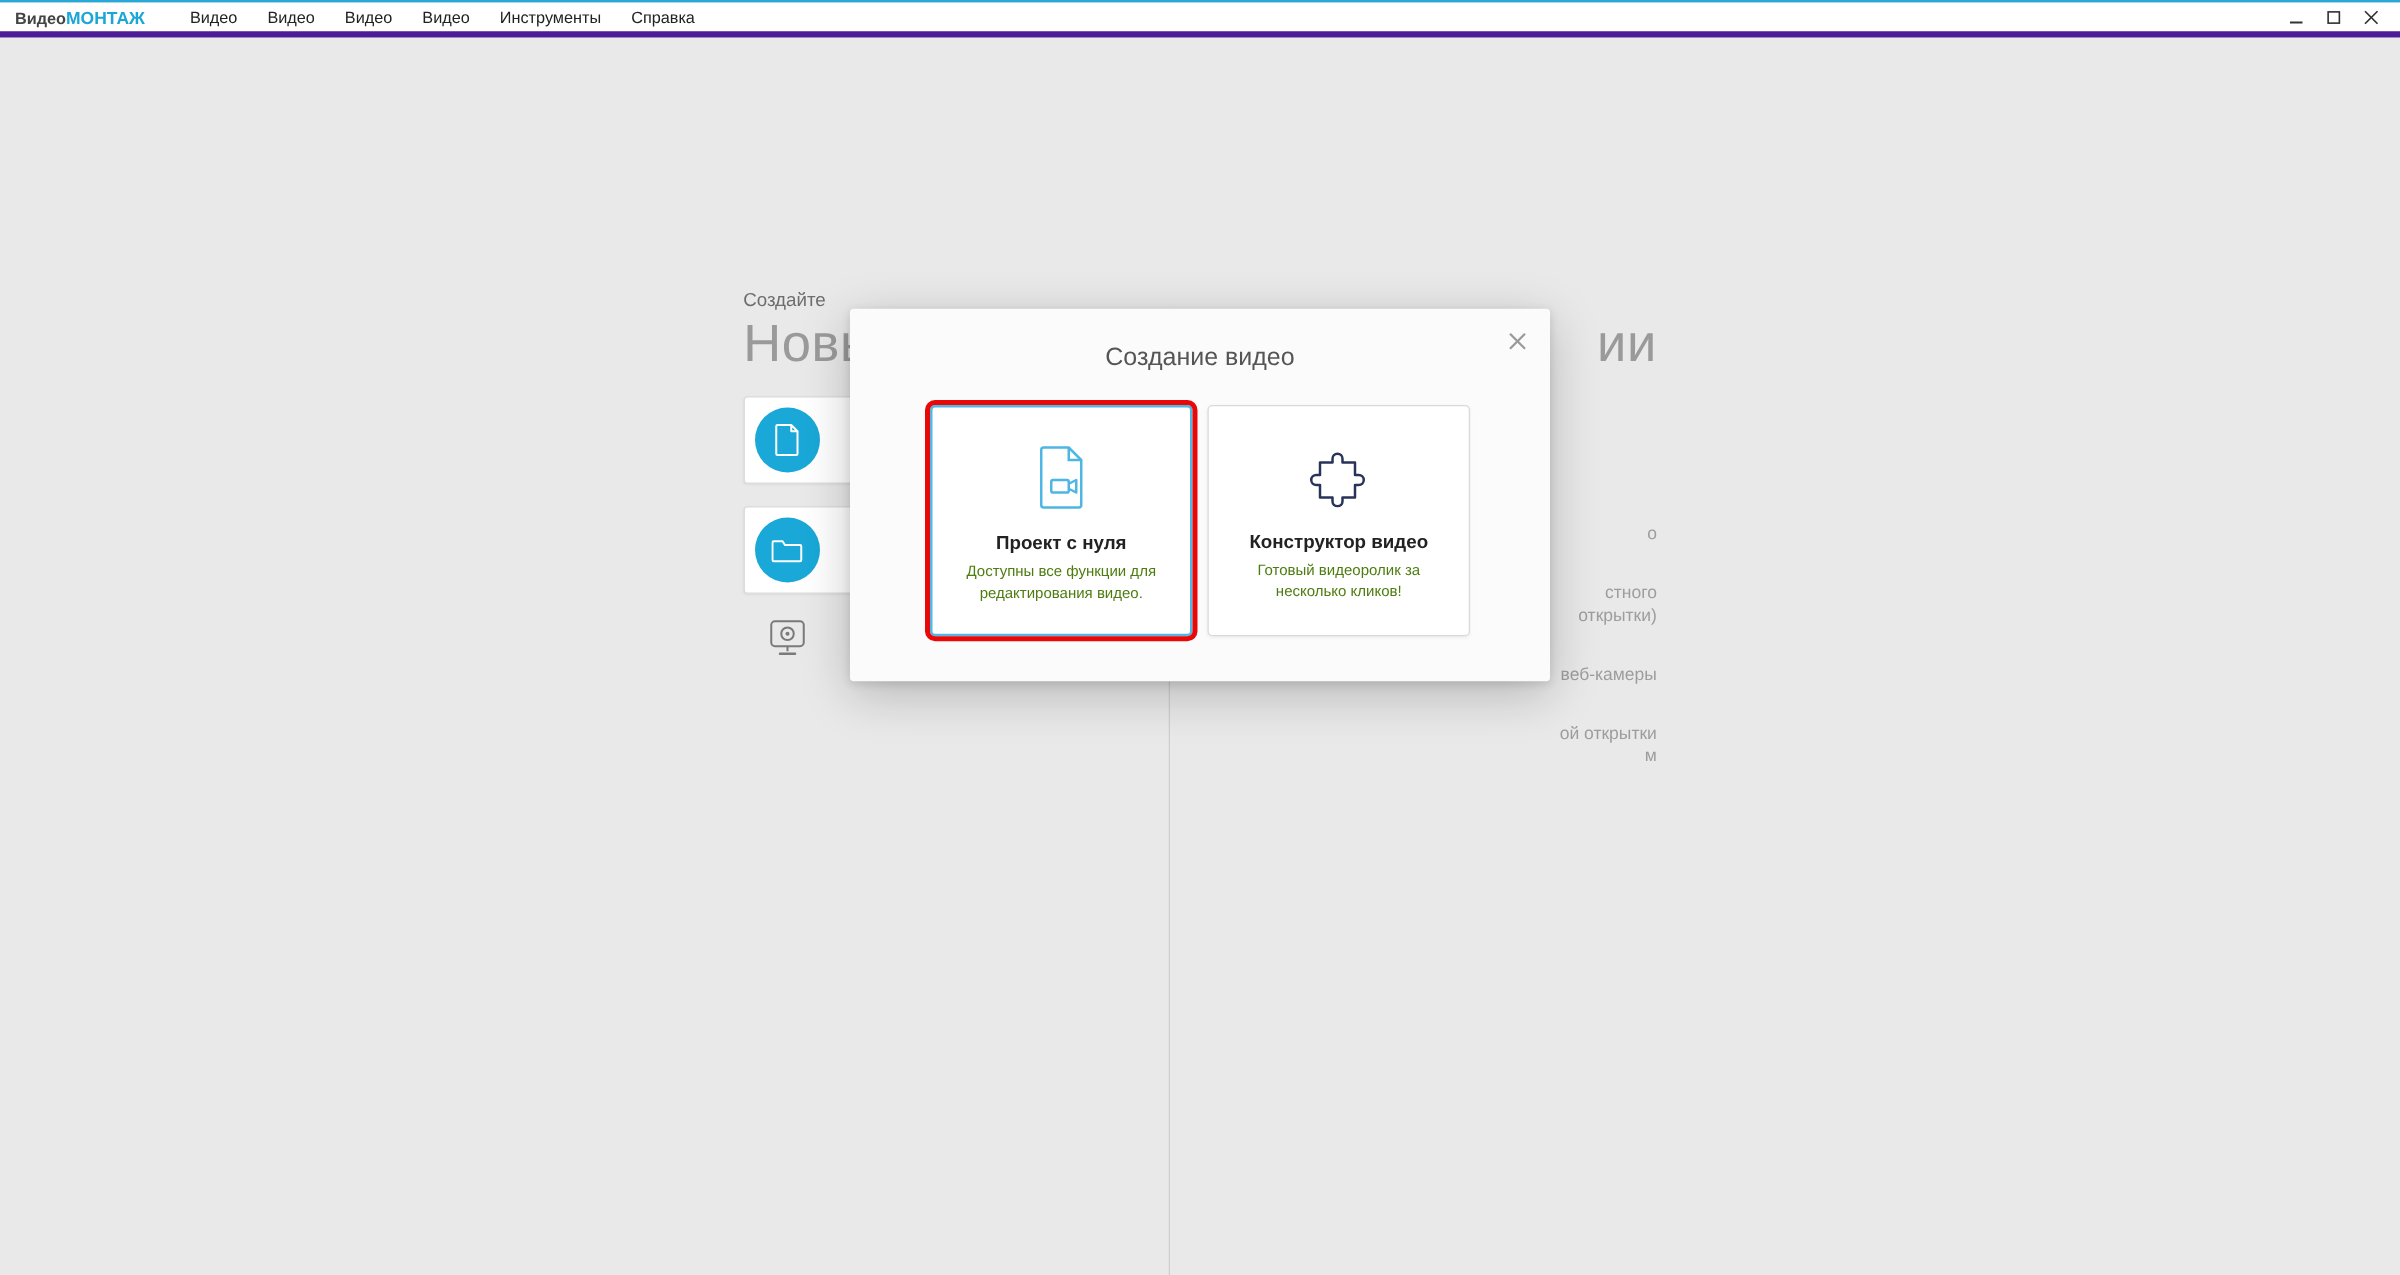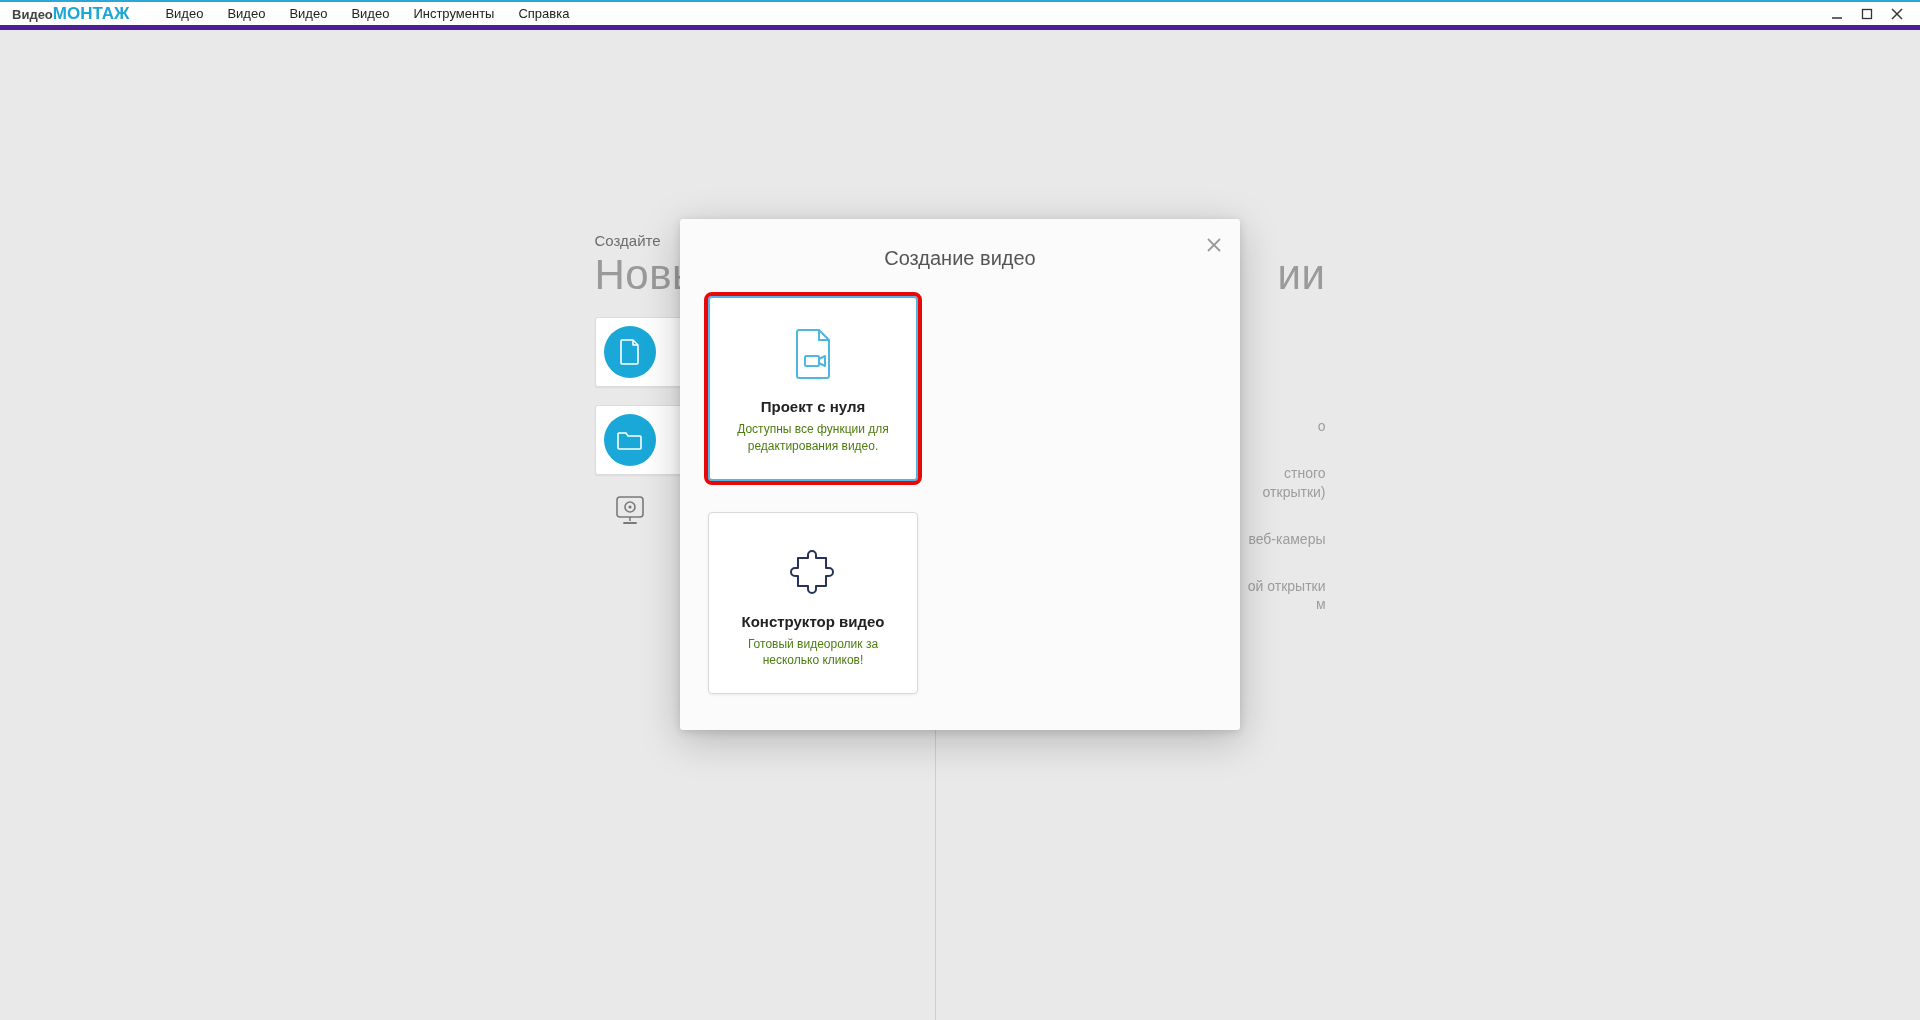--- a/index.html
+++ b/index.html
@@ -27,21 +27,21 @@
     position: relative;
   }
   .app-brand {
     display: inline-flex;
     align-items: baseline;
     font-weight: 600;
     margin-right: 18px;
     padding: 0 6px;
   }
   .app-brand .brand-a { color: #444; font-size: 13px; font-weight: 600;}
-  .app-brand .brand-b { color: #1aa6d6; font-size: 17px; font-weight: 700;}
+  .app-brand .brand-b { color: #1aa6d6; font-size: 14px; font-weight: 700;}
   .menu-item {
     padding: 0 12px;
     height: 100%;
     display: inline-flex;
     align-items: center;
     cursor: default;
     color: #222;
   }
   .window-controls {
     margin-left: auto;
@@ -135,21 +135,21 @@
     gap: 28px;
     margin-top: 100px;
     color: #9d9d9d;
     font-size: 14px;
   }
   .hint-item { line-height: 1.35; }
 
   
   .modal-overlay {
     position: absolute;
-    top: 217px;
+    top: 245px;
     left: 50%;
     transform: translateX(-50%);
     width: 560px;
     background: #fbfbfb;
     border-radius: 3px;
     box-shadow: 0 10px 40px rgba(0,0,0,0.22), 0 2px 8px rgba(0,0,0,0.12);
     padding: 28px 28px 36px 28px;
   }
   .modal-close {
     position: absolute;
@@ -162,22 +162,21 @@
   .modal-title {
     text-align: center;
     font-size: 20px;
     color: #555;
     font-weight: 400;
     margin-bottom: 26px;
   }
   .cards {
     display: flex;
     justify-content: center;
-    gap: 31px;
-    flex-direction: column;
+    gap: 12px;
   }
   .card {
     width: 210px;
     background: #ffffff;
     border: 1px solid #d9d9d9;
     border-radius: 4px;
     box-shadow: 0 1px 3px rgba(0,0,0,0.06);
     padding: 28px 16px 24px 16px;
     display: flex;
     flex-direction: column;

